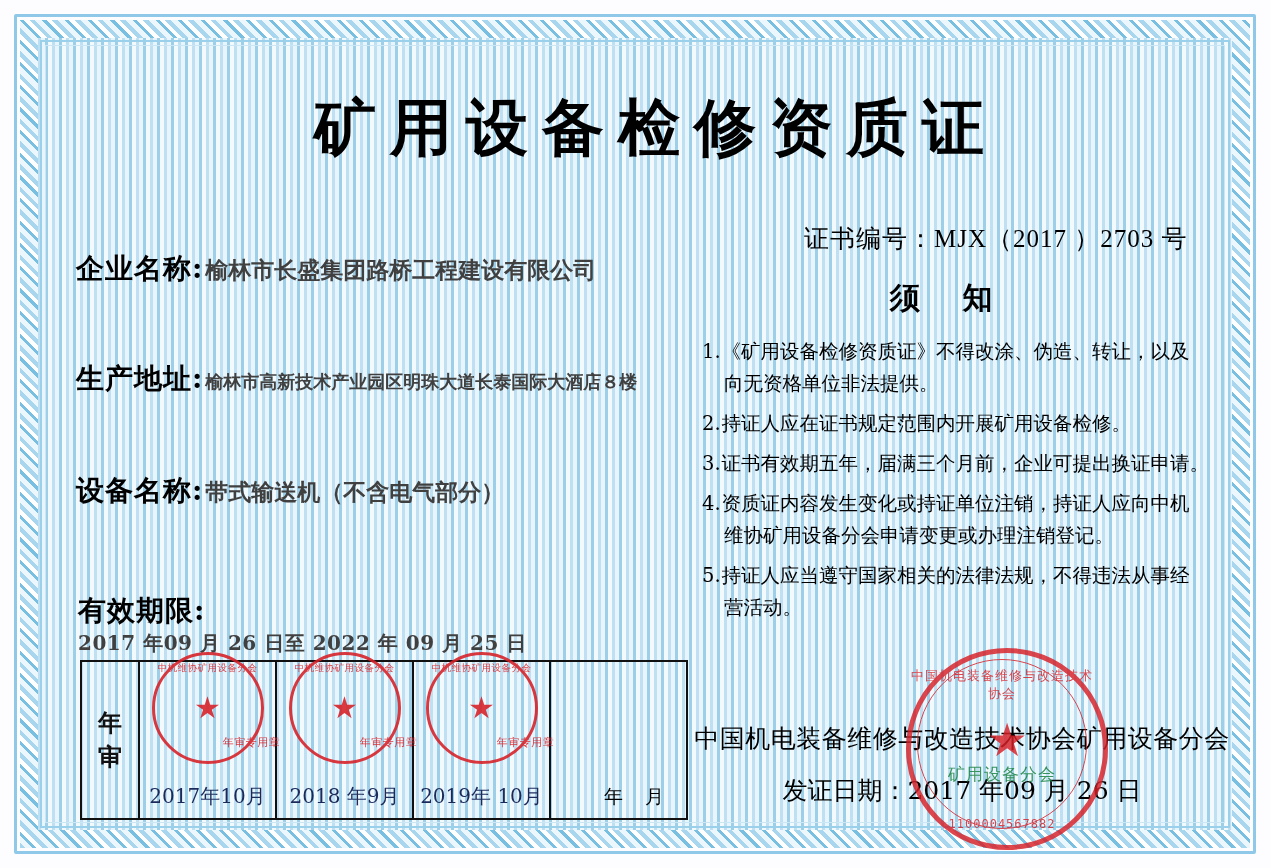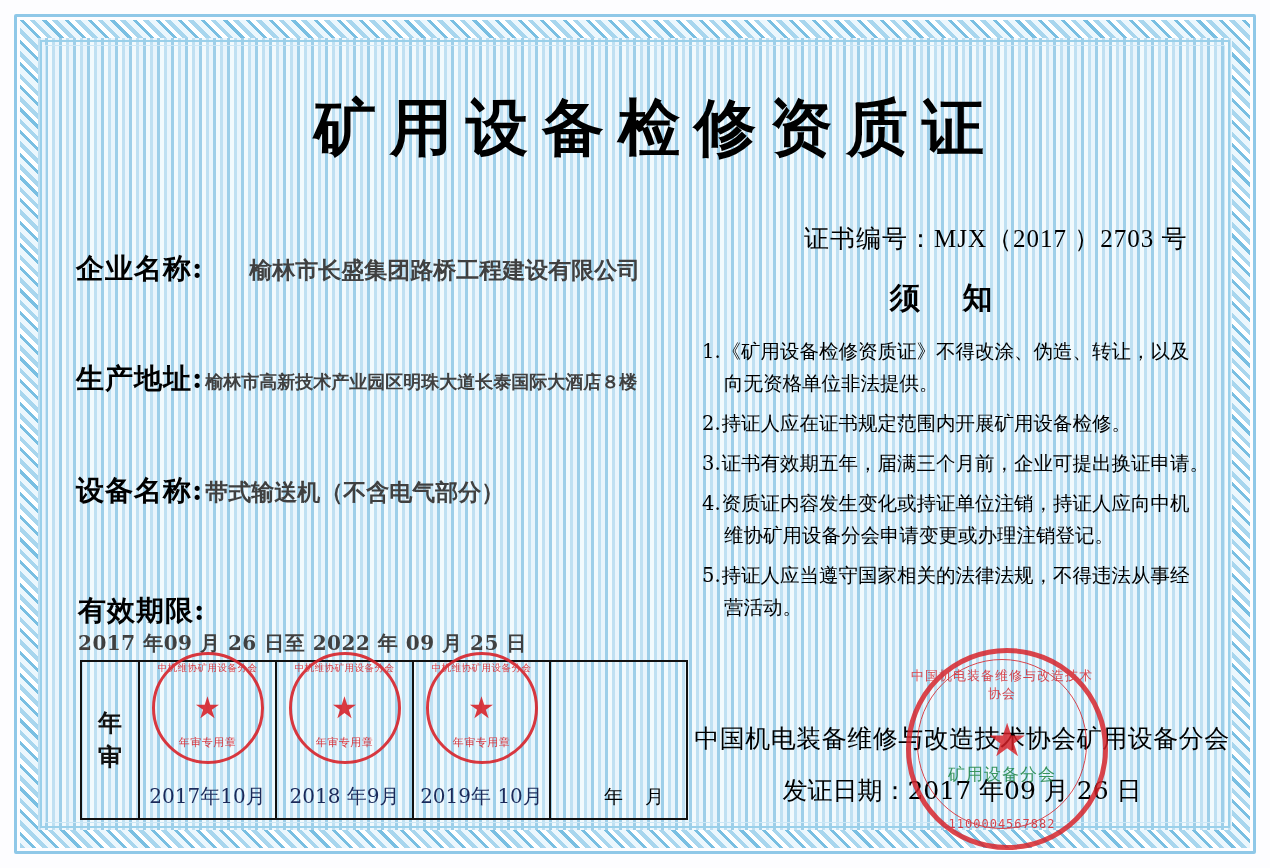--- a/index.html
+++ b/index.html
@@ -104,21 +104,21 @@
   }
   .field-value.small {
     font-size: 18px;
     font-weight: bold;
   }
   .field-value.date {
     font-size: 20px;
     letter-spacing: 0.5px;
   }
 
-  #f-company { left: 62px; top: 250px; gap: 44px; }
+  #f-company { left: 62px; top: 250px; }
   #f-address { left: 62px; top: 360px; }
   #f-equipment { left: 62px; top: 472px; }
   #f-valid { left: 62px; top: 592px; flex-direction: column; }
 
   
   .cert-no {
     position: absolute;
     left: 790px; top: 222px;
     font-family: "Liberation Serif", serif;
     font-size: 25px;
@@ -250,21 +250,21 @@
   .round-stamp .arc-bottom {
     position: absolute;
     left: 0; width: 106px;
     text-align: center;
     color: #d81f26;
     font-family: "DejaVu Sans", sans-serif;
     font-size: 9.5px;
     letter-spacing: 0.5px;
   }
   .round-stamp .arc-top { top: 7px; }
-  .round-stamp .arc-bottom { bottom: 11px; font-size: 11px; }
+  .round-stamp .arc-bottom { bottom: 11px; font-size: 11px; margin-left: 44px; }
 
   
   .seal {
     position: absolute;
     left: 892px; top: 648px;
     width: 192px; height: 192px;
     border-radius: 50%;
     border: 5px solid #d81f26;
     opacity: .82;
     pointer-events: none;

